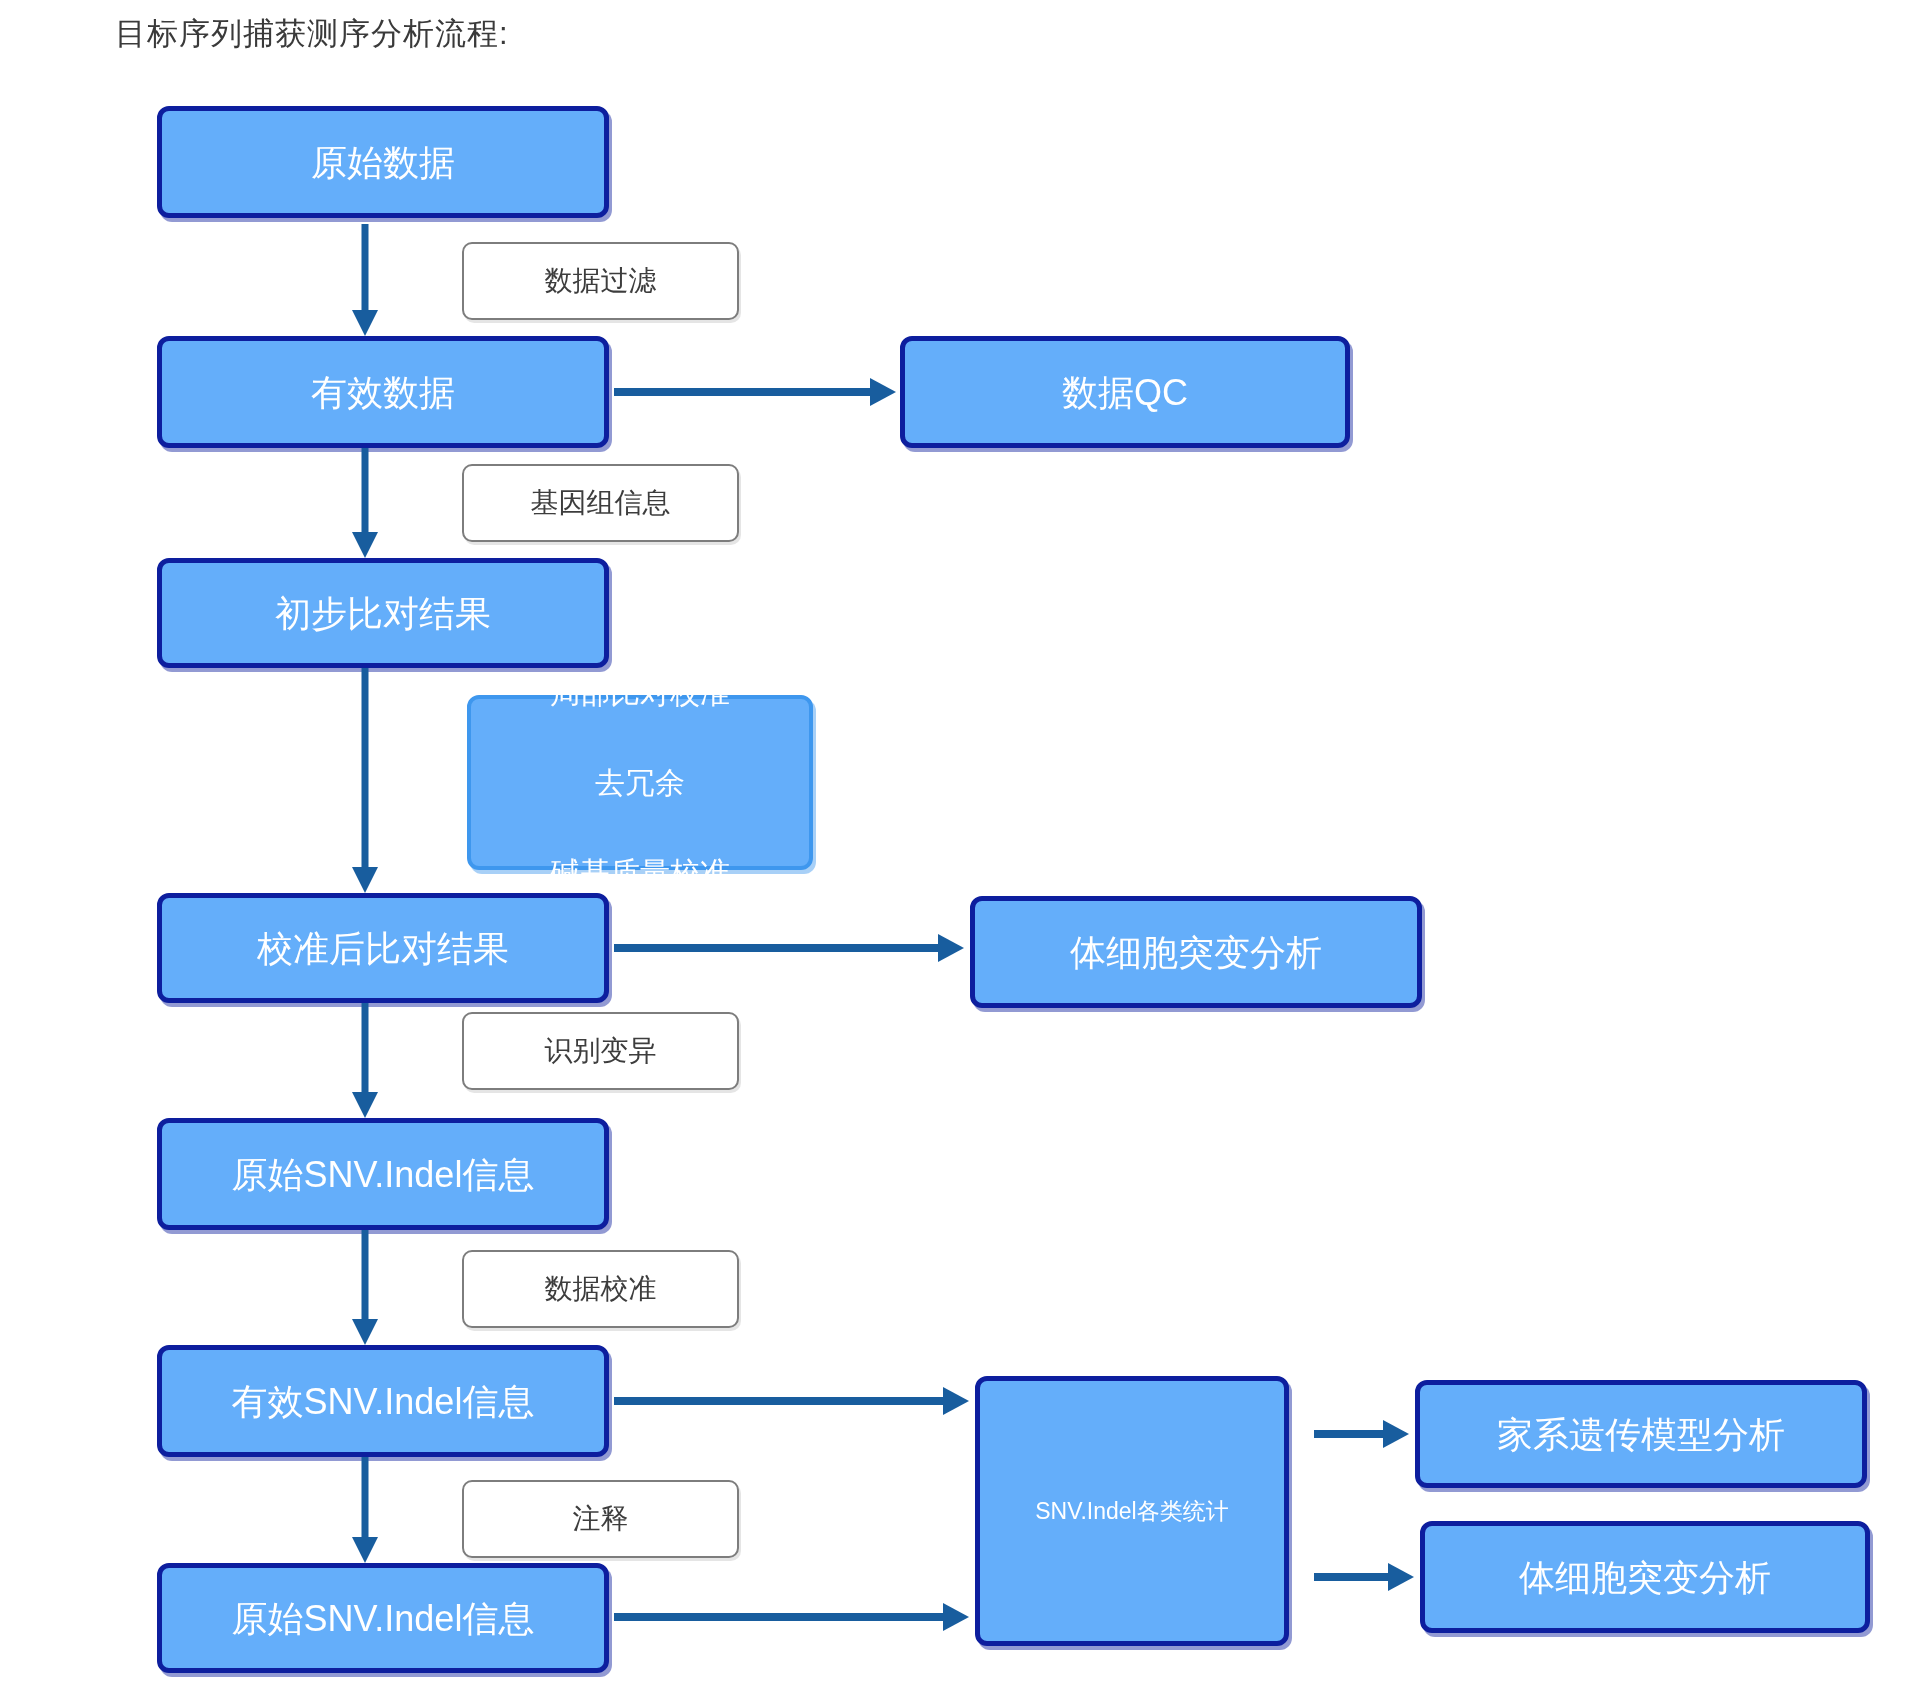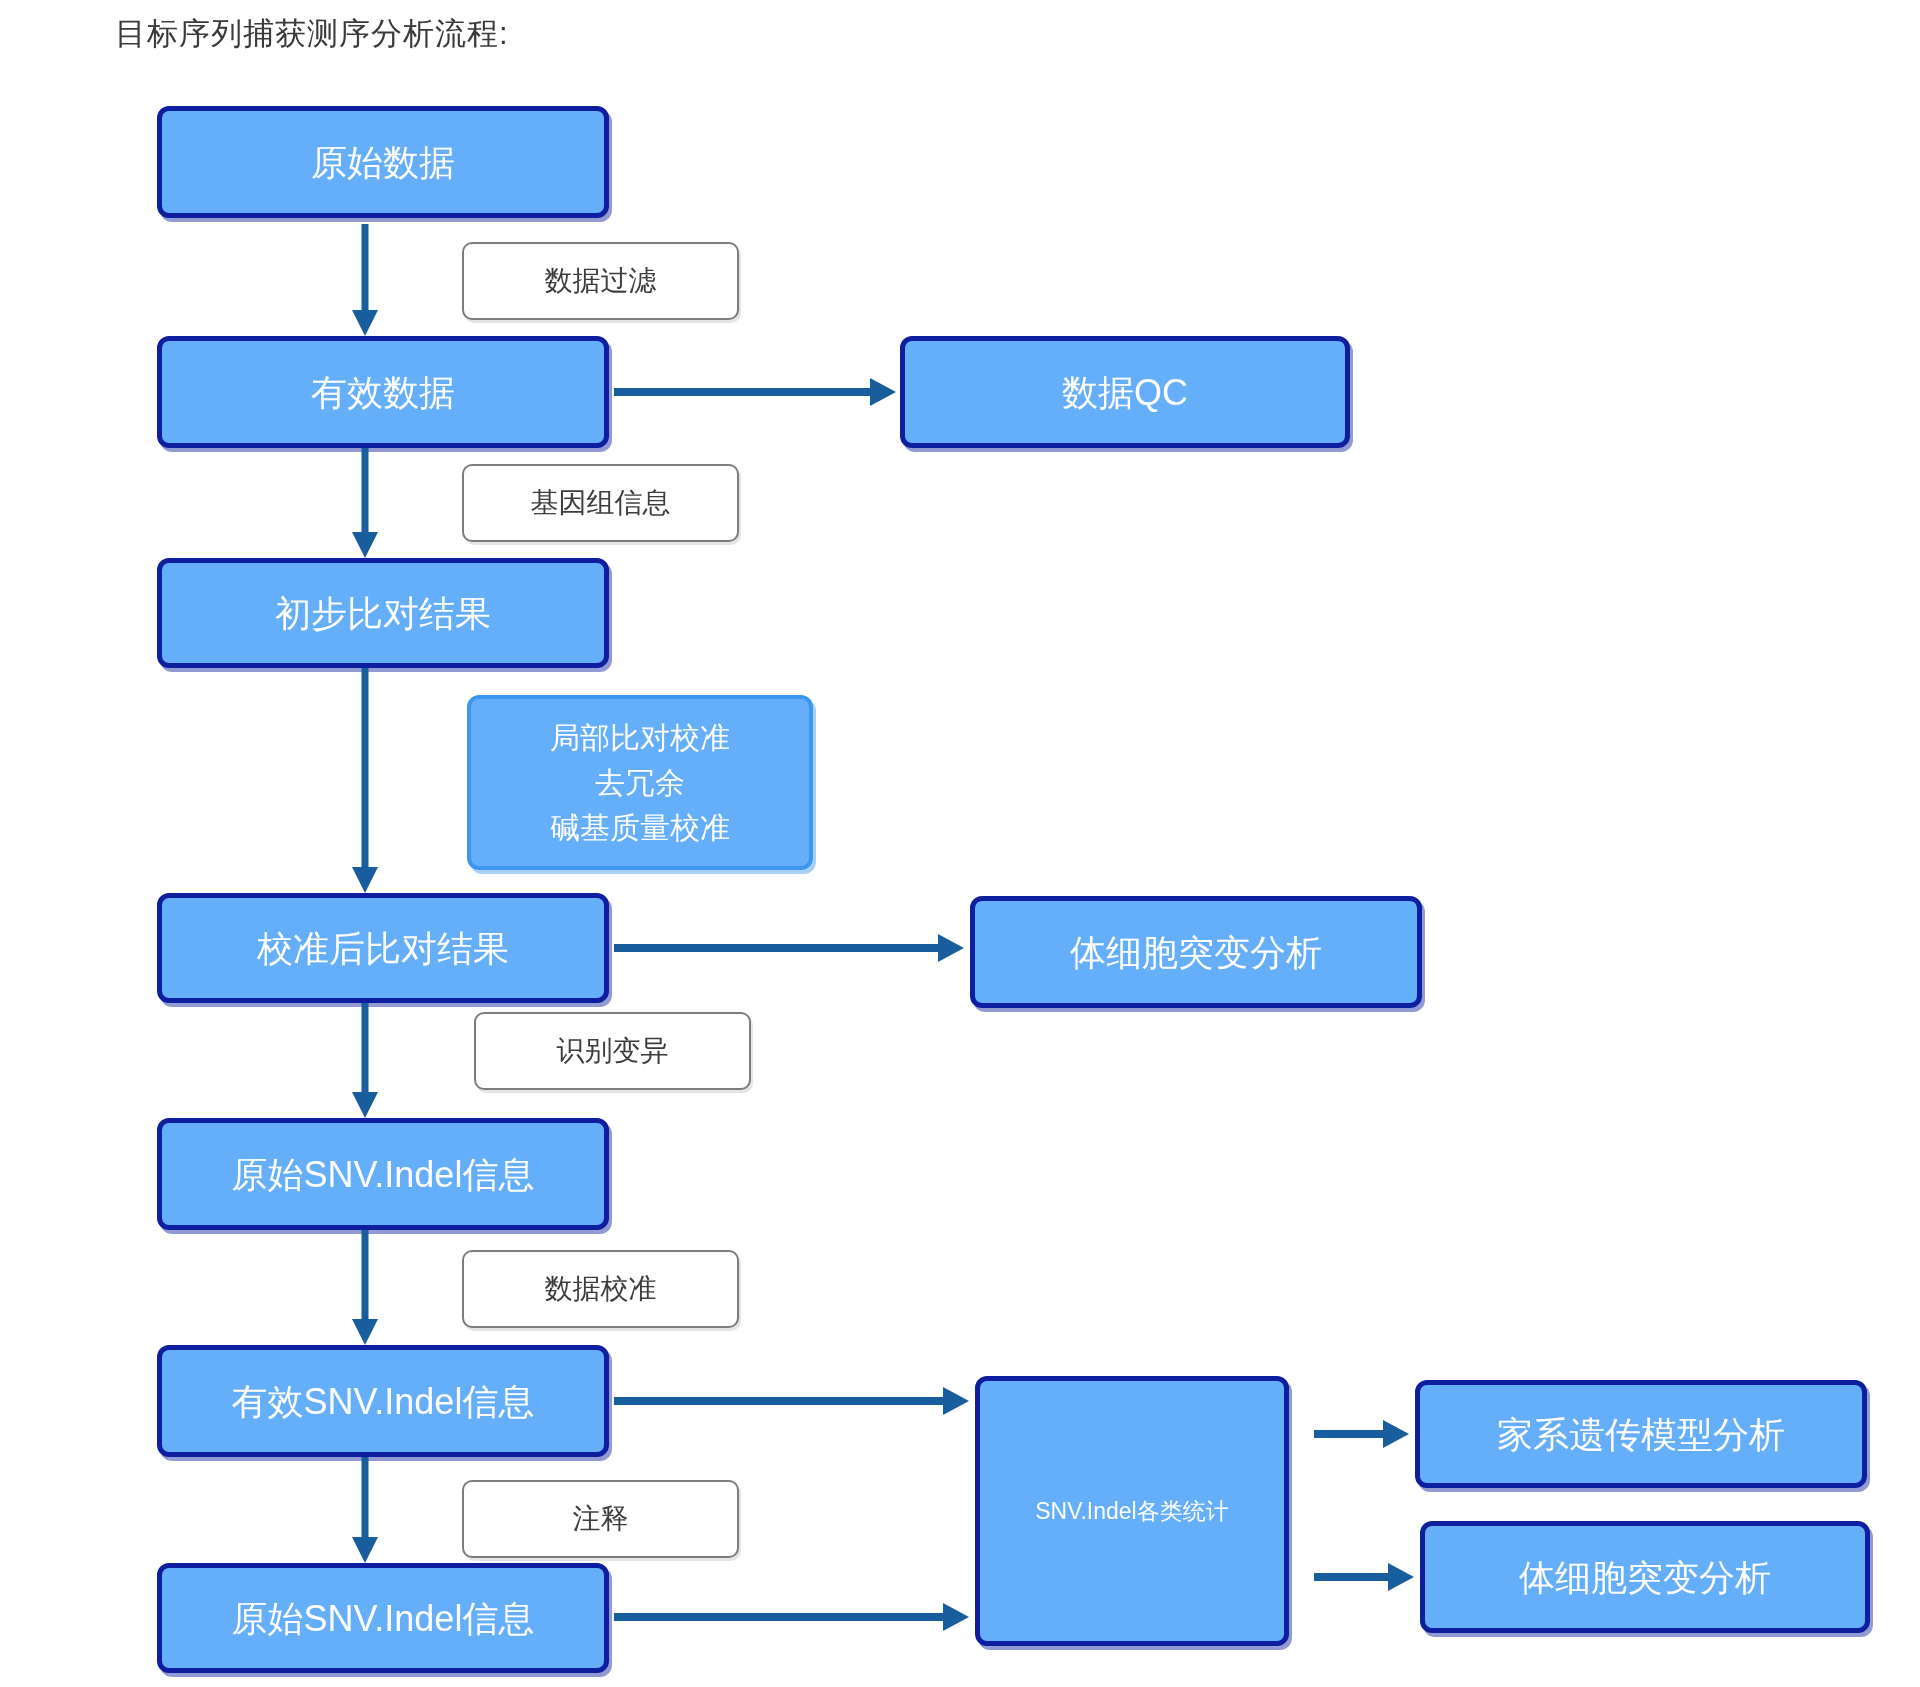--- a/index.html
+++ b/index.html
@@ -24,21 +24,21 @@
   }
   .node.stats { font-size:23px; padding:0 14px; }
   .process {
     position:absolute; box-sizing:border-box;
     background:var(--node-fill);
     border:4px solid var(--process-border);
     border-radius:12px;
     box-shadow:3px 4px 0 rgba(62,151,238,0.45);
     color:#ffffff;
     display:flex; flex-direction:column; align-items:center; justify-content:center;
-    text-align:center; font-size:30px; line-height:1.5;
+    text-align:center; font-size:30px; line-height:1.5;gap:45px;
   }
   .steplabel {
     position:absolute; box-sizing:border-box;
     background:#ffffff;
     border:2px solid var(--label-border);
     border-radius:10px;
     box-shadow:2px 3px 0 rgba(0,0,0,0.10);
     color:var(--label-text);
     display:flex; align-items:center; justify-content:center;
     text-align:center; font-size:28px;
@@ -126,21 +126,21 @@
   </div>
 
   <div class="steplabel" style="left:462px; top:242px; width:277px; height:78px;">
     <span>数据过滤</span>
   </div>
 
   <div class="steplabel" style="left:462px; top:464px; width:277px; height:78px;">
     <span>基因组信息</span>
   </div>
 
-  <div class="steplabel" style="left:474px; top:1012px; width:277px; height:78px;">
+  <div class="steplabel" style="left:462px; top:1012px; width:277px; height:78px;">
     <span>识别变异</span>
   </div>
 
   <div class="steplabel" style="left:462px; top:1250px; width:277px; height:78px;">
     <span>数据校准</span>
   </div>
 
   <div class="steplabel" style="left:462px; top:1480px; width:277px; height:78px;">
     <span>注释</span>
   </div>

